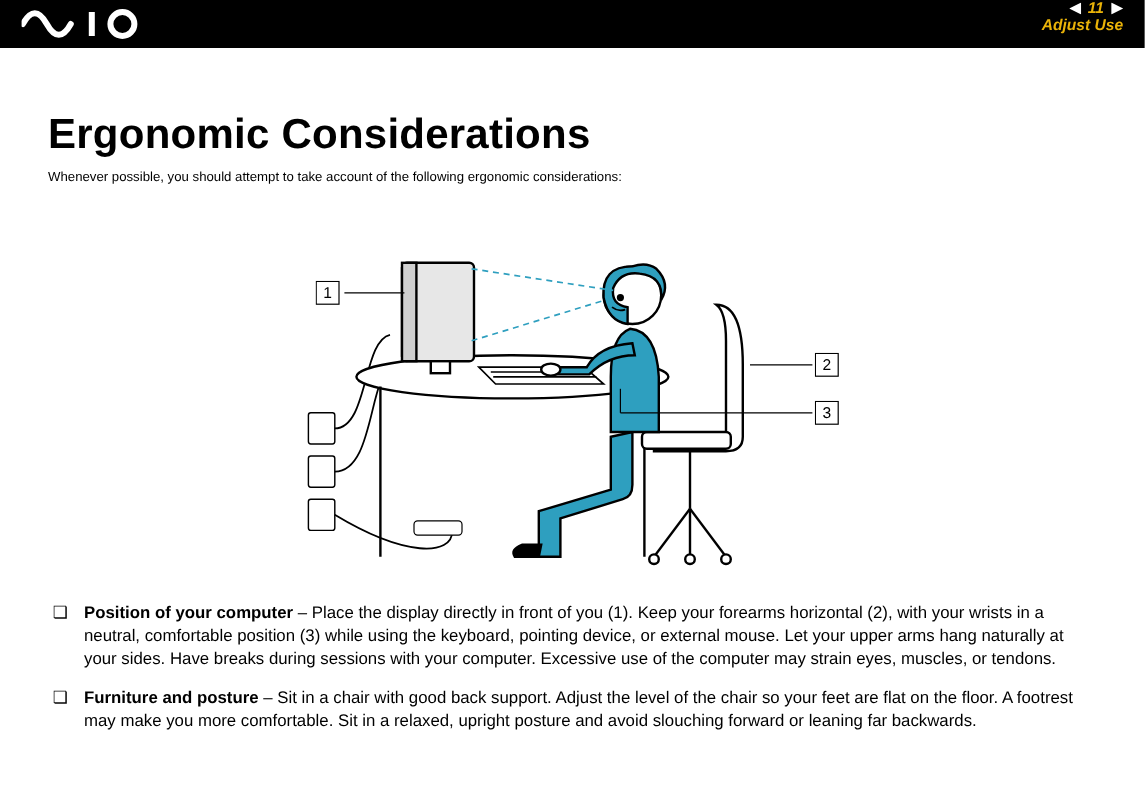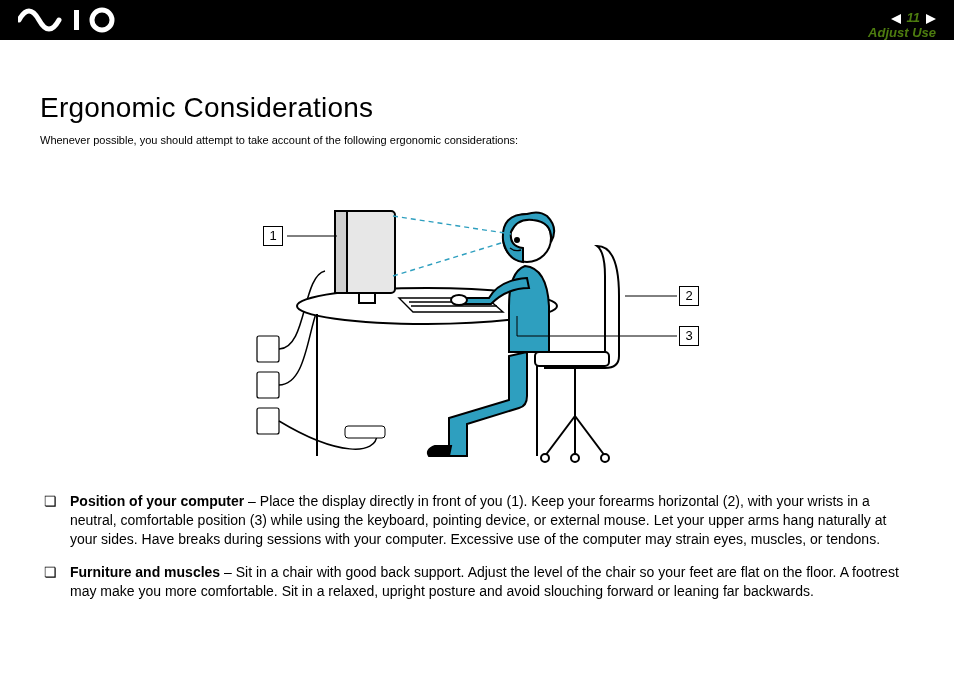--- a/index.html
+++ b/index.html
@@ -1,23 +1,23 @@
 <!DOCTYPE html>
 <html><head>
 <meta charset="utf-8">
 <style>
   html,body{margin:0;padding:0;background:#fff;font-family:Arial,Helvetica,sans-serif;color:#000}
   .page{width:954px;height:674px;position:relative;overflow:hidden}
-  .topbar{position:relative;height:40px;background:#000;color:#4d7c0f;display:flex;align-items:flex-end;justify-content:space-between;padding:0 18px}
+  .topbar{position:relative;height:40px;background:#000;color:#eab308;display:flex;align-items:flex-start;justify-content:space-between;padding:0 18px}
   .logo{display:flex;align-items:center;height:40px}
   .right{display:flex;flex-direction:column;align-items:flex-end;line-height:1.1;font-size:13px;font-weight:bold;font-style:italic}
   .pager{display:flex;align-items:center;gap:6px}
   .pager svg{display:block}
   .content{padding:36px 40px 0 40px}
-  h1{font-size:28px;font-weight:400;margin:16px 0 10px 0;letter-spacing:.2px}
+  h1{font-size:35px;font-weight:700;margin:16px 0 10px 0;letter-spacing:.2px}
   .intro{font-size:11px;margin:0 0 10px 0}
   .figure{width:500px;margin:0 auto 22px auto}
   .callout{display:inline-block;border:1px solid #000;width:18px;height:18px;line-height:18px;text-align:center;font-size:13px;font-family:Arial;background:#fff}
   ul.bulleted{list-style:none;padding:0;margin:0}
   ul.bulleted li{position:relative;padding-left:30px;font-size:14px;line-height:1.35;margin-bottom:14px}
   ul.bulleted li::before{content:"❏";position:absolute;left:4px;top:0;font-size:14px;color:#000}
   .b{font-weight:bold}
 </style>
 </head>
 <body>
@@ -134,18 +134,18 @@
         <span xmlns="http://www.w3.org/1999/xhtml" class="callout">3</span>
       </foreignObject>
     </svg>
   </div>
 
   <ul class="bulleted">
     <li>
       <span class="b">Position of your computer</span><span> – Place the display directly in front of you (1). Keep your forearms horizontal (2), with your wrists in a neutral, comfortable position (3) while using the keyboard, pointing device, or external mouse. Let your upper arms hang naturally at your sides. Have breaks during sessions with your computer. Excessive use of the computer may strain eyes, muscles, or tendons.</span>
     </li>
     <li>
-      <span class="b">Furniture and muscles</span><span> – Sit in a chair with good back support. Adjust the level of the chair so your feet are flat on the floor. A footrest may make you more comfortable. Sit in a relaxed, upright posture and avoid slouching forward or leaning far backwards.</span>
+      <span class="b">Furniture and posture</span><span> – Sit in a chair with good back support. Adjust the level of the chair so your feet are flat on the floor. A footrest may make you more comfortable. Sit in a relaxed, upright posture and avoid slouching forward or leaning far backwards.</span>
     </li>
   </ul>
 
 </div>
 </div>
 
 </body></html>

